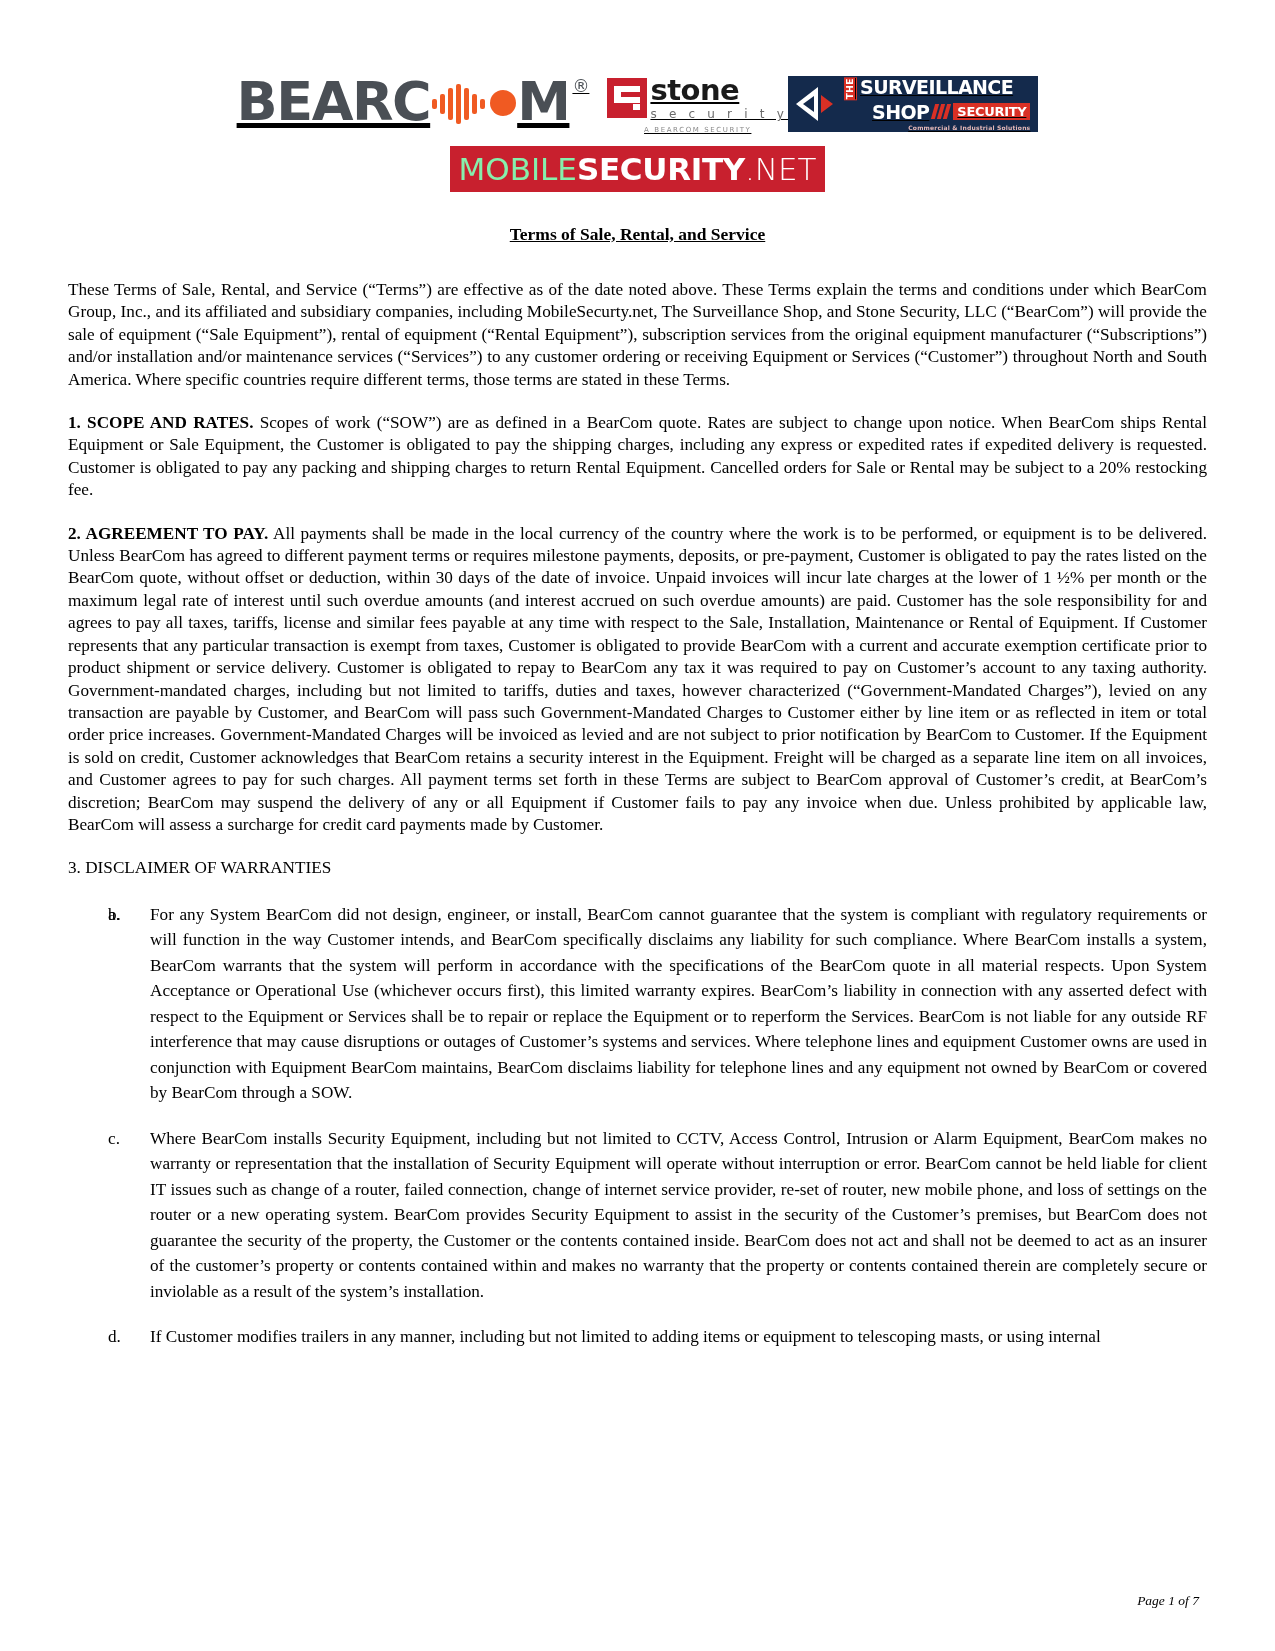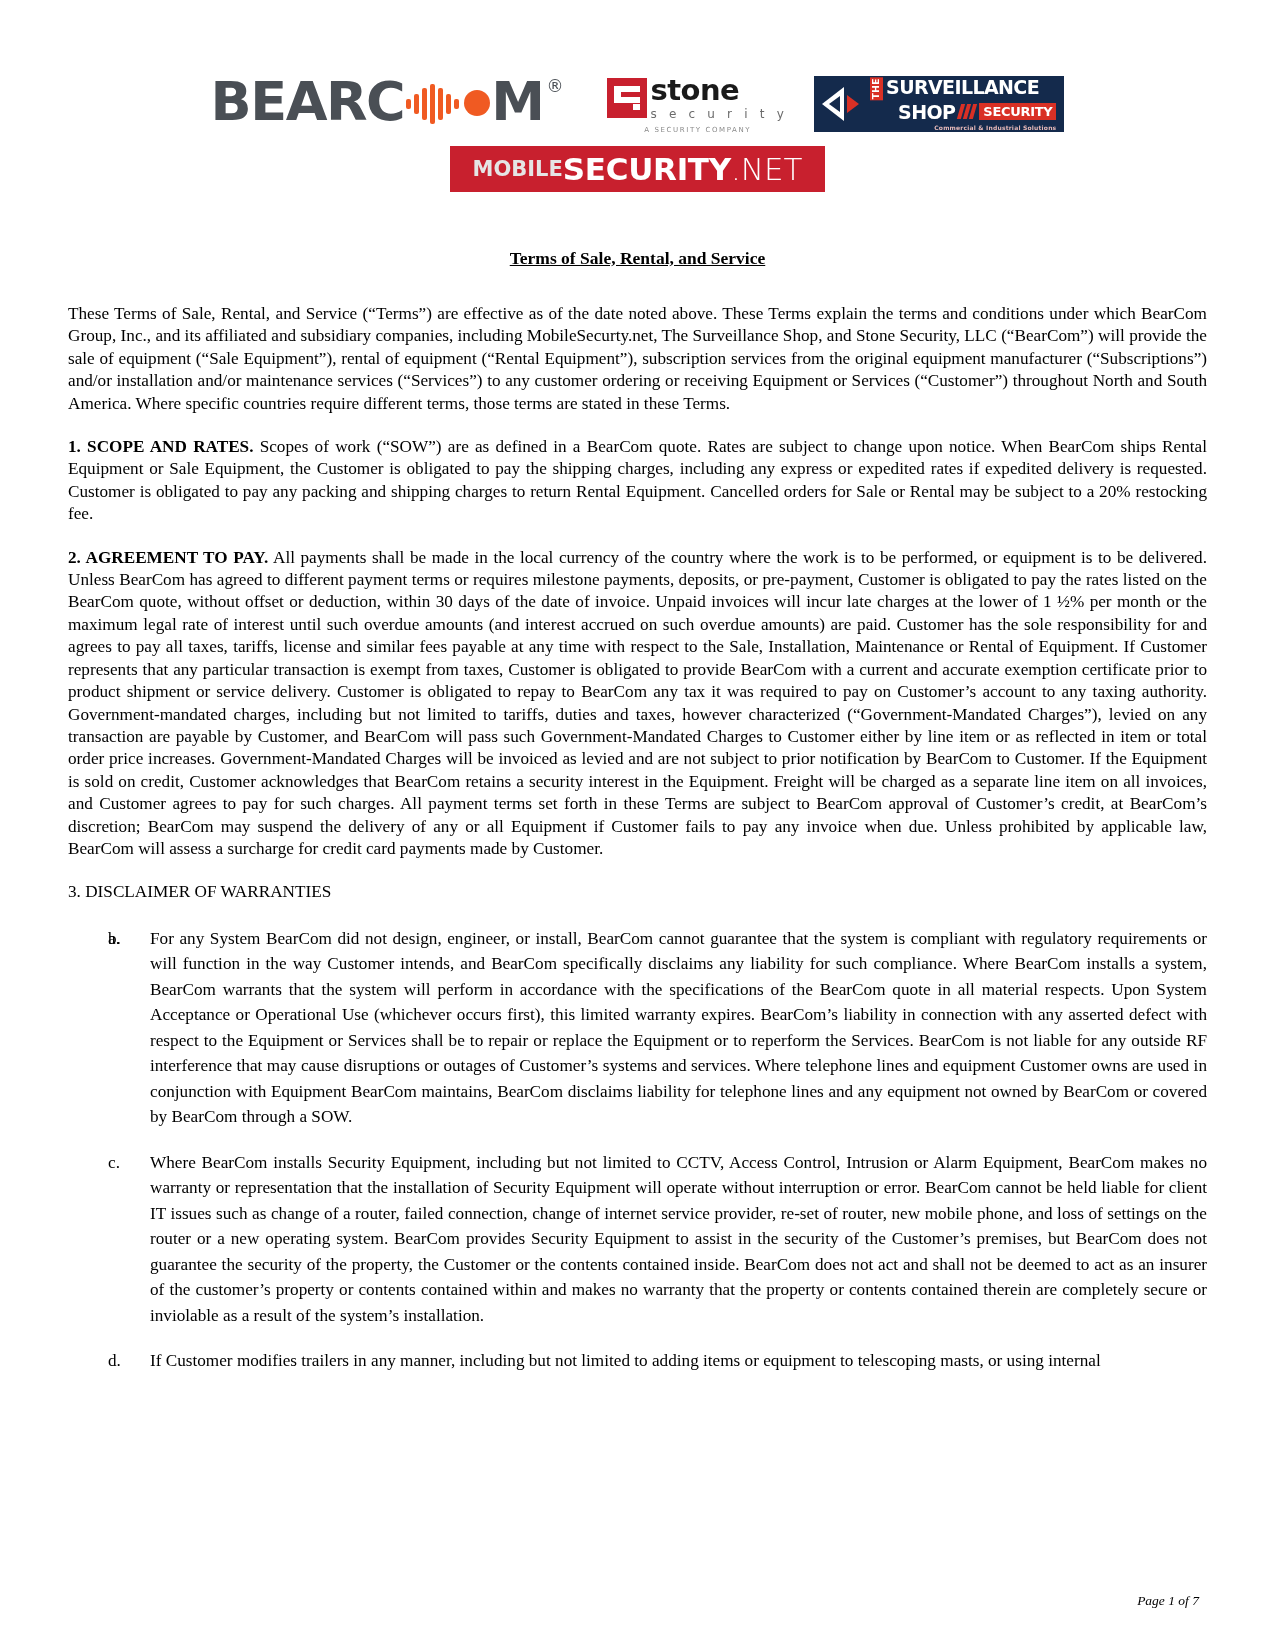--- a/index.html
+++ b/index.html
@@ -20,21 +20,21 @@
     padding: 0;
     position: relative;
   }
 
   
   .logo-band {
     padding-top: 72px;
     display: flex;
     justify-content: center;
     align-items: center;
-    gap: 26px;
+    text-decoration: underline;
   }
 
   
   .bearcom-logo {
     display: flex;
     align-items: flex-start;
     height: 64px;
   }
   .bearcom-word {
     font-family: "DejaVu Sans", sans-serif;
@@ -255,43 +255,43 @@
   .mobile-banner {
     background: #c8202e;
     width: 375px;
     height: 46px;
     display: flex;
     align-items: center;
     justify-content: center;
   }
   .mobile-banner .m1 {
     font-family: "DejaVu Sans", sans-serif;
-    font-weight: 700;
-    font-size: 21px;
-    color: #e5e5e5;
+    font-weight: 400;
+    font-size: 31px;
+    color: #86efac;
     letter-spacing: 0px;
   }
   .mobile-banner .m2 {
     font-family: "DejaVu Sans", sans-serif;
     font-weight: 900;
     font-size: 31px;
     color: #ffffff;
     letter-spacing: -0.3px;
   }
   .mobile-banner .m3 {
     font-family: "DejaVu Sans", sans-serif;
     font-weight: 300;
     font-size: 31px;
     color: #ffffff;
   }
 
   
   .content {
     padding: 0 68px 0 68px;
-    margin-top: 56px;
+    margin-top: 32px;
   }
   .doc-title {
     text-align: center;
     font-weight: bold;
     font-size: 17.5px;
     text-decoration: underline;
     margin: 0 0 34px 0;
   }
   p.body {
     font-size: 17.2px;
@@ -369,21 +369,21 @@
       <div class="stone-main">
         <div class="stone-mark">
             <span></span>
             <em></em>
           </div>
         <div class="stone-text">
           <span class="stone-word">stone</span>
           <span class="stone-sub">s e c u r i t y</span>
         </div>
       </div>
-      <div class="stone-tag">A SECURITY COMPANY</div>
+      <div class="stone-tag">A BEARCOM SECURITY</div>
     </div>
 
     <div class="tss-logo">
       <div class="tss-play">
         <div class="tss-tri-left"></div>
         <div class="tss-tri-right"></div>
       </div>
       <div class="tss-right">
         <div class="tss-row1">
           <span class="tss-the">THE</span>

